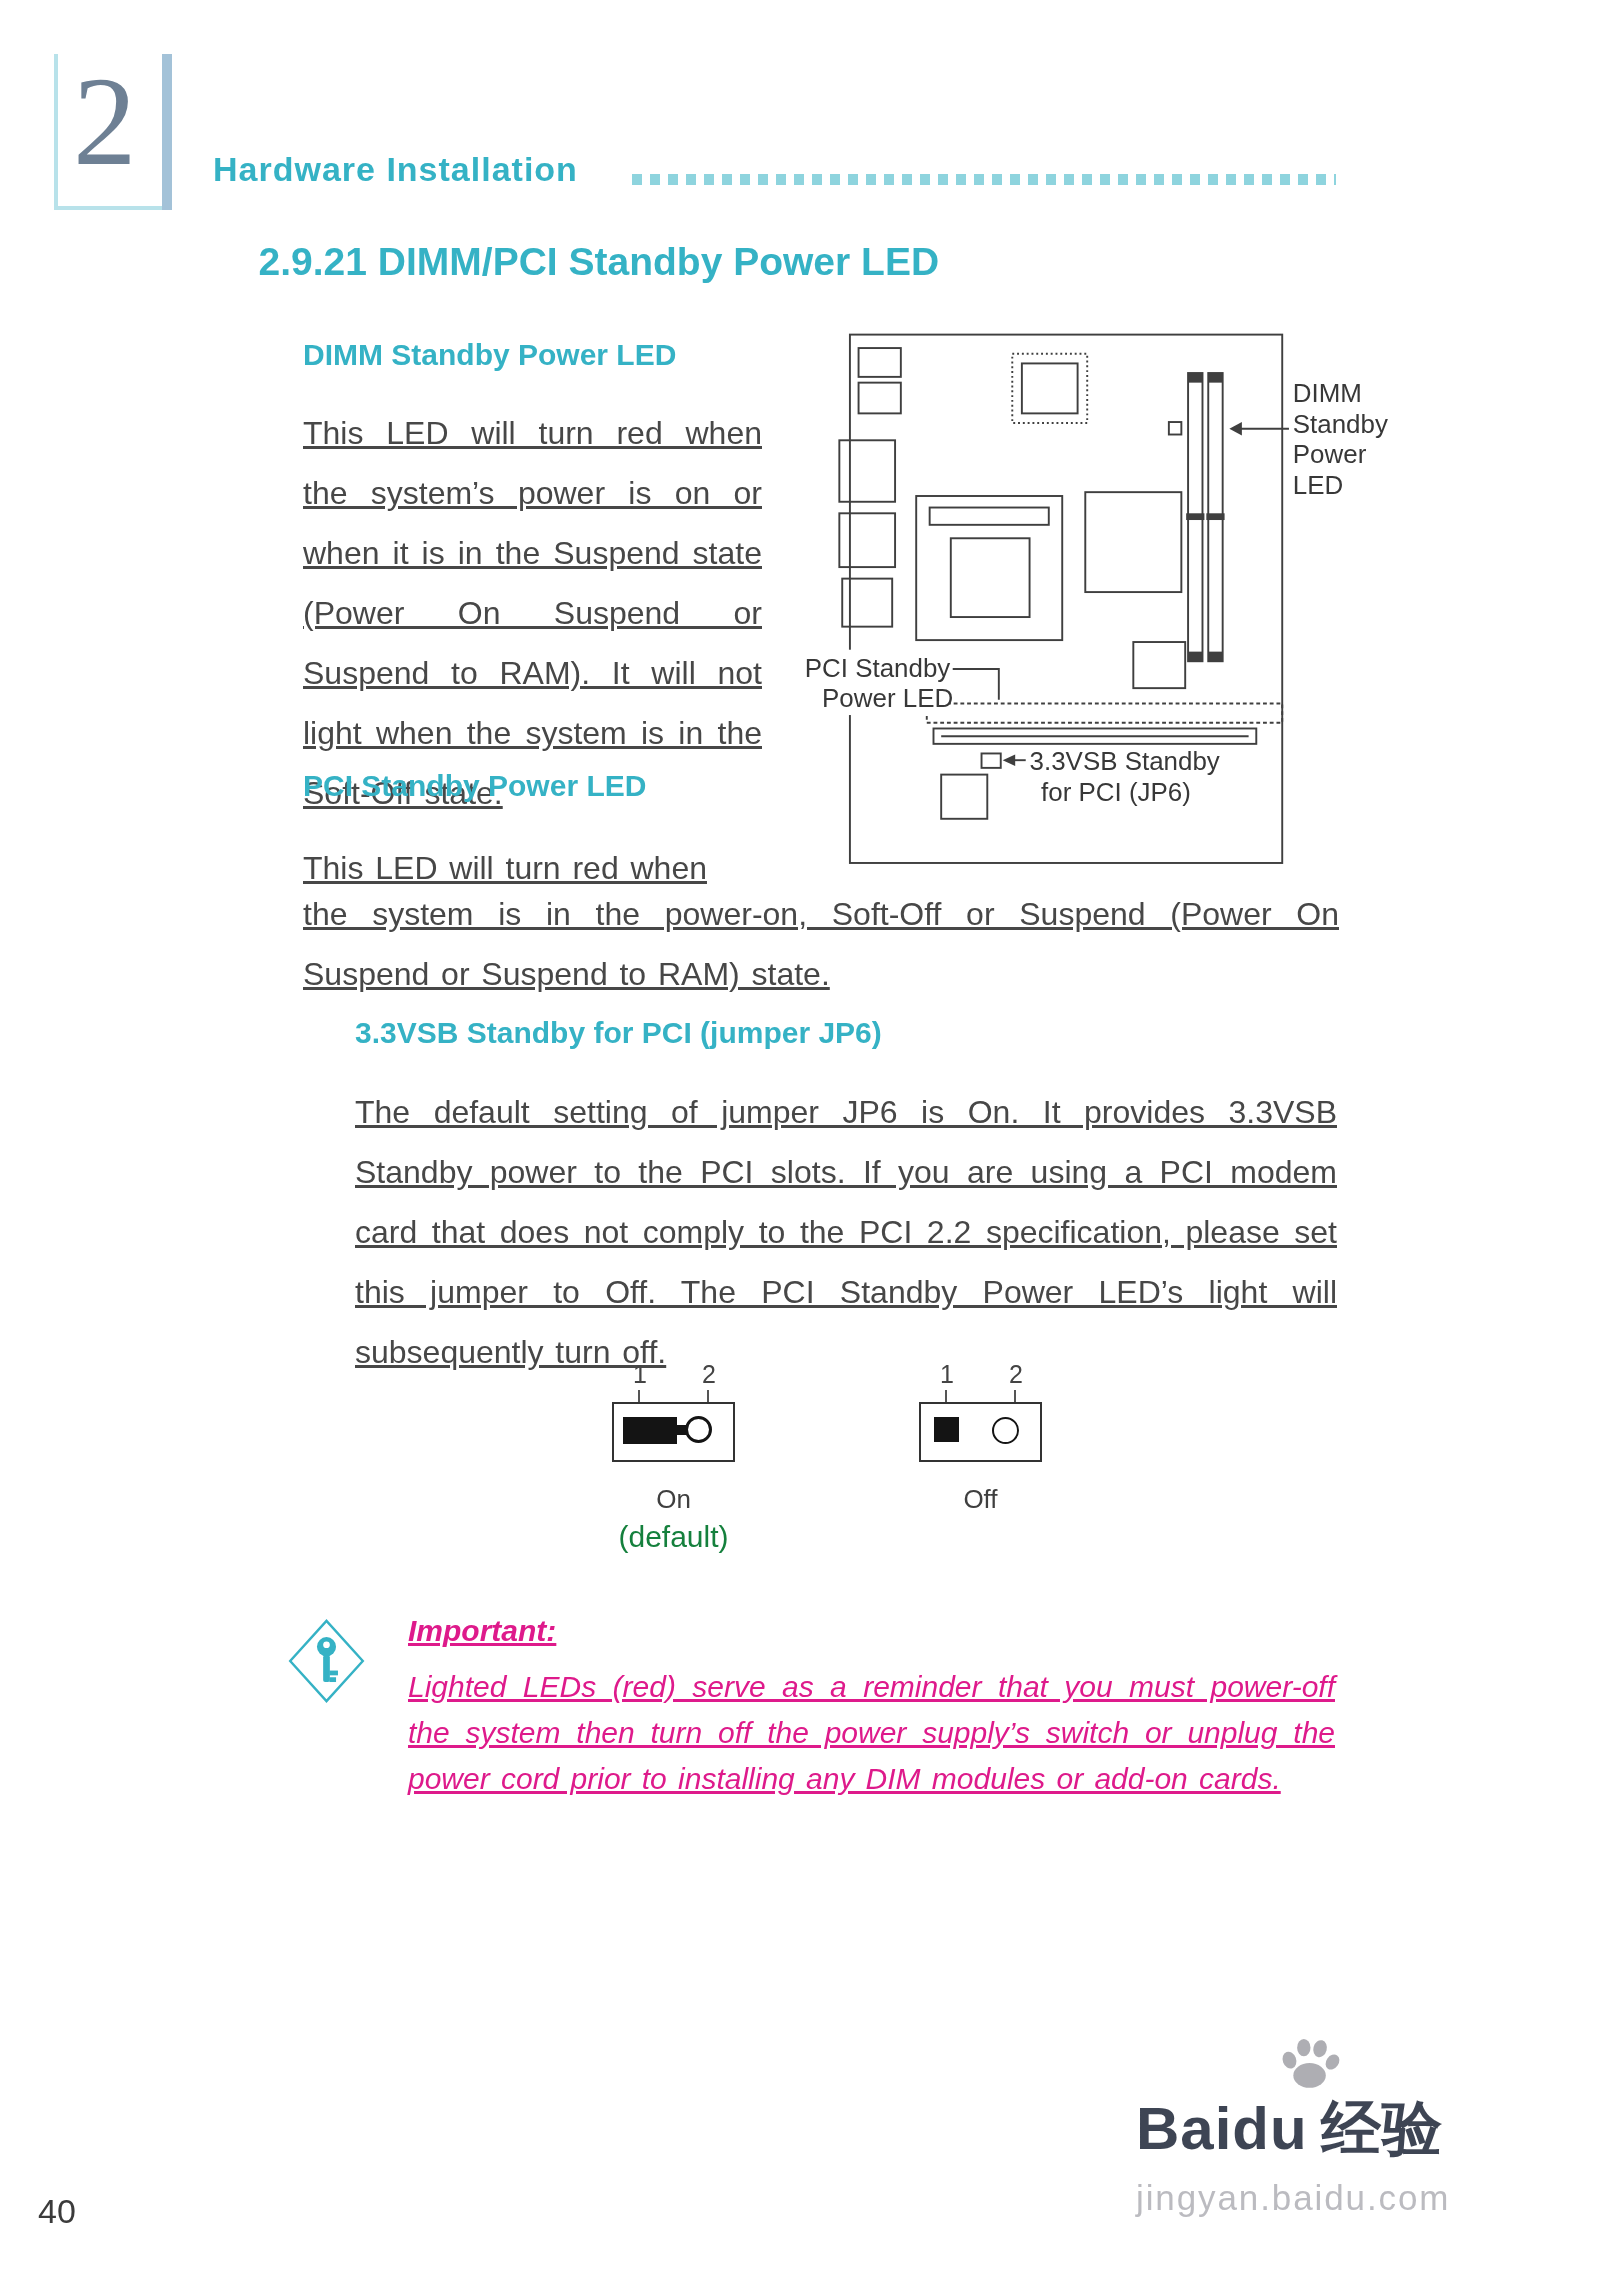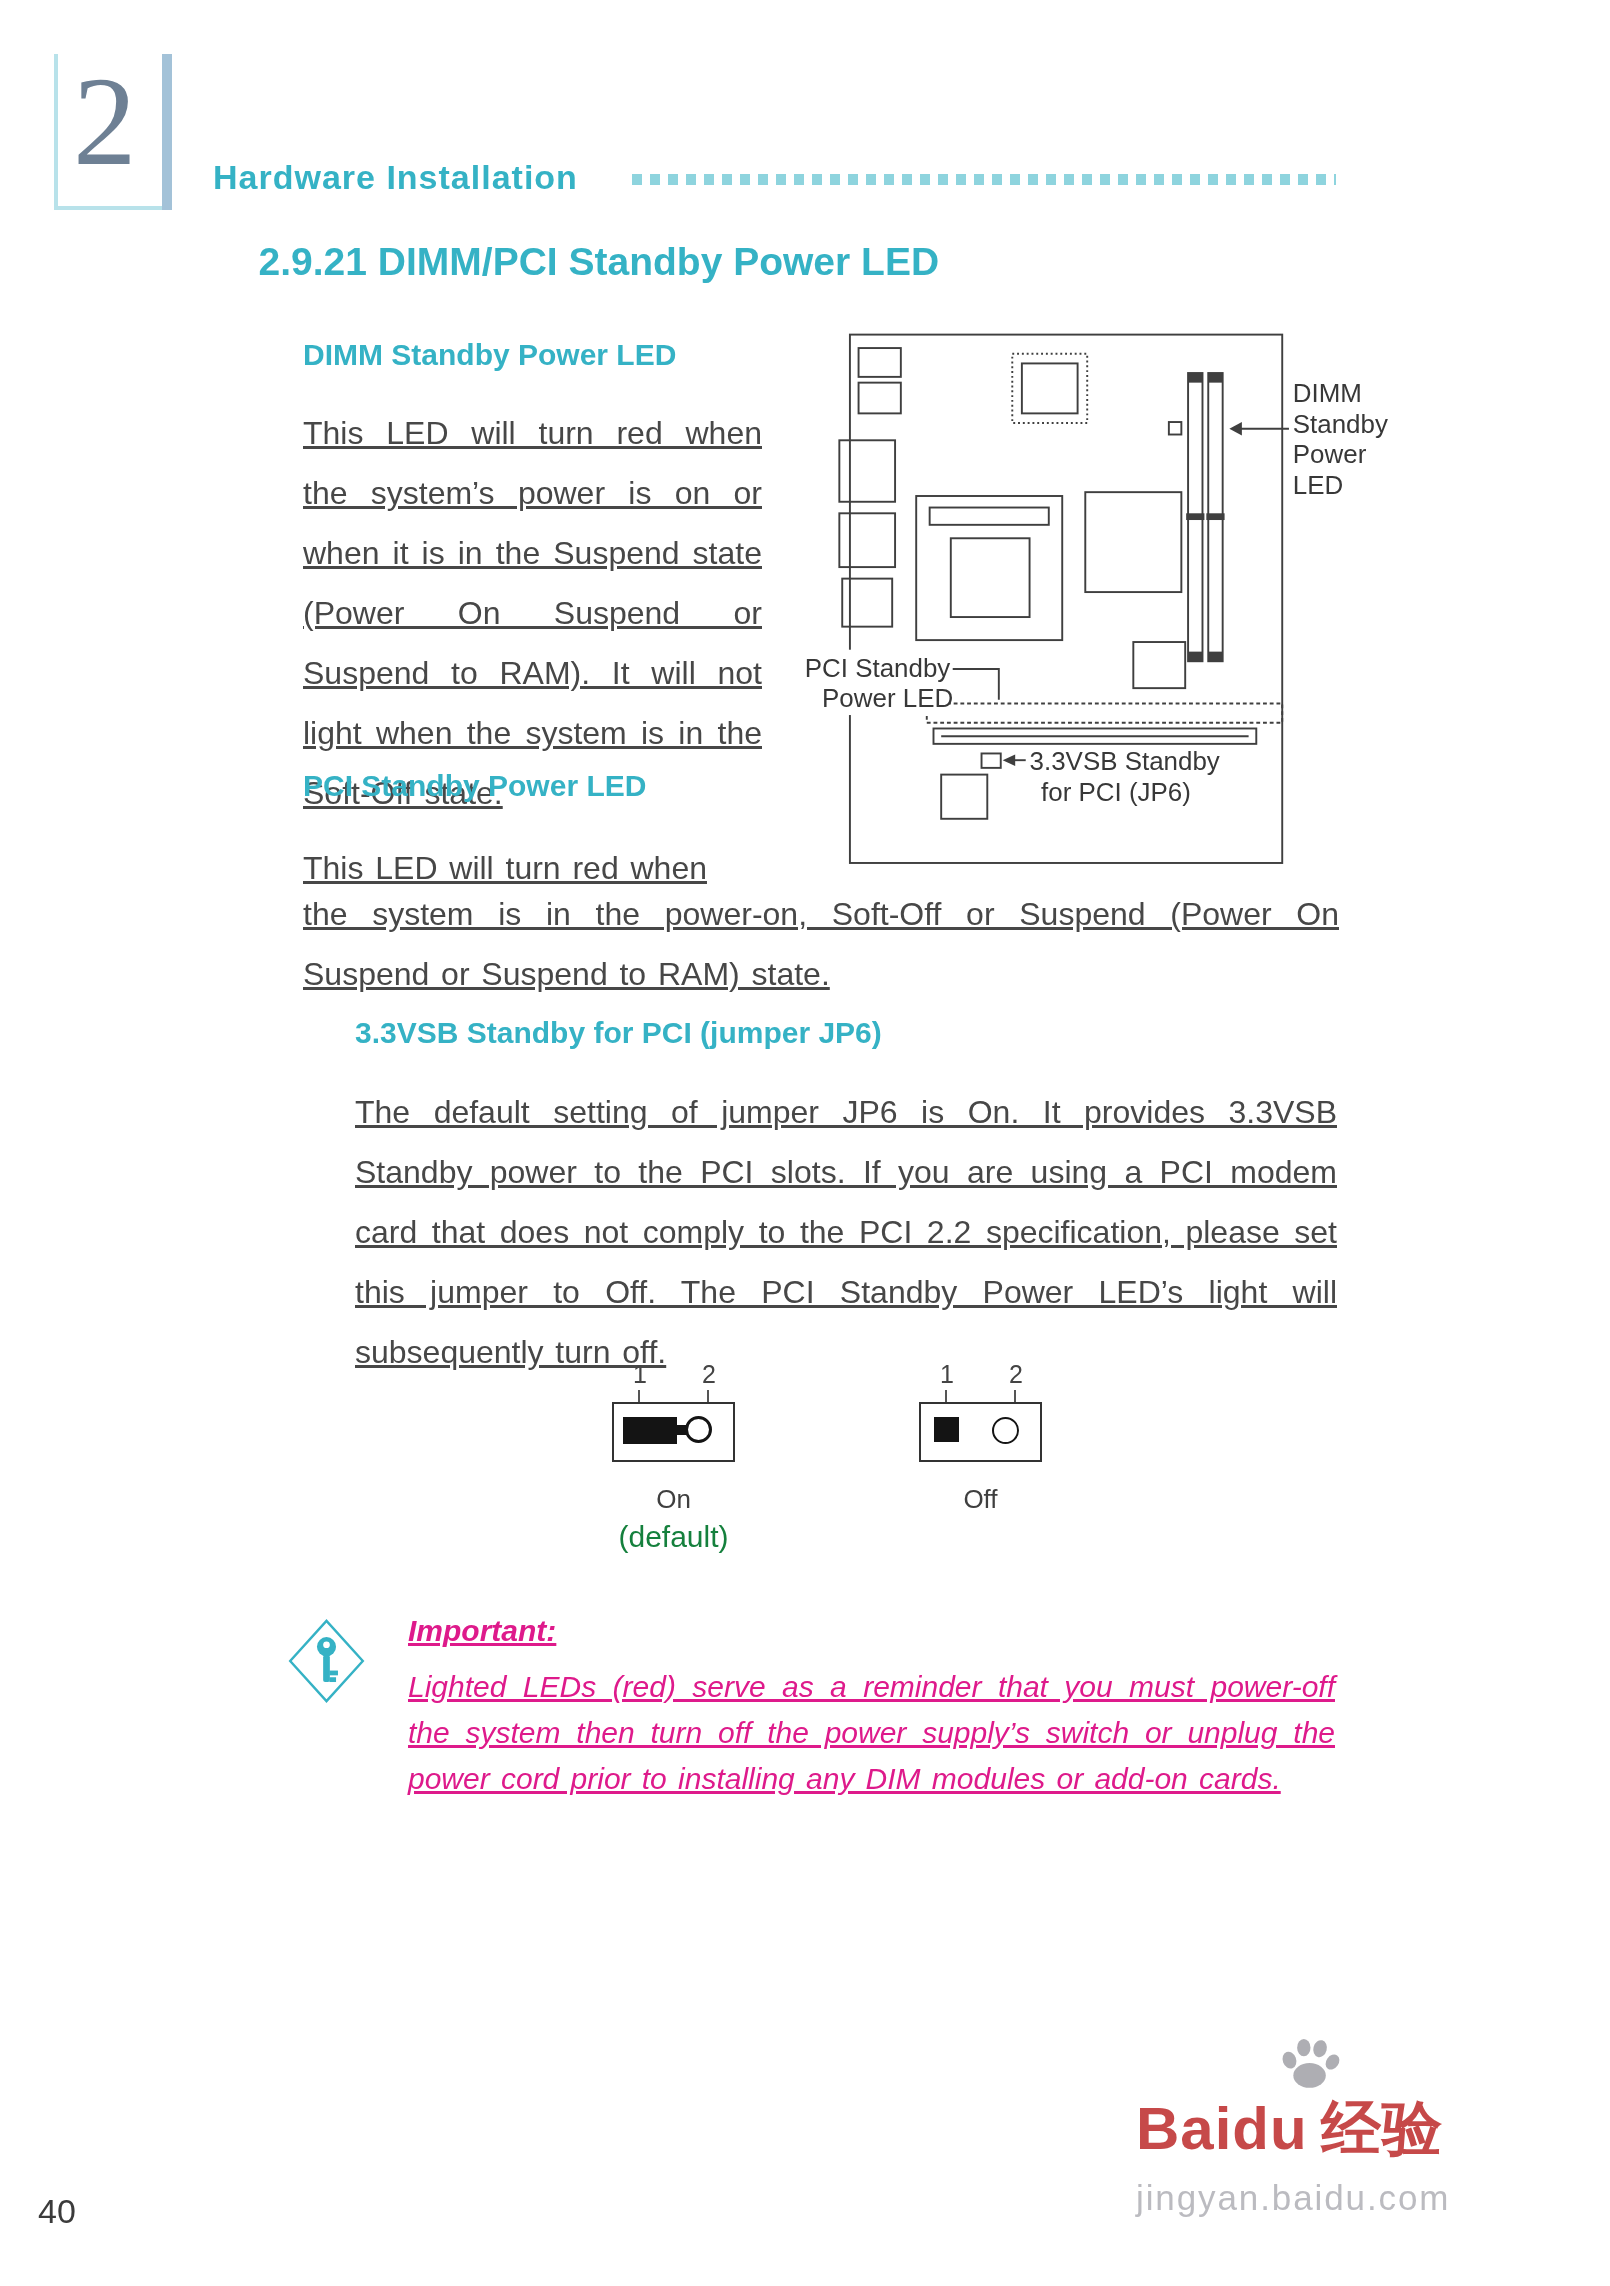--- a/index.html
+++ b/index.html
@@ -11,21 +11,21 @@
 
   
   .chapter{position:absolute;left:54px;top:48px;width:144px;height:169px;}
   .ch-frame-v{position:absolute;left:0;top:5.8px;width:3.8px;height:156px;background:#b8e2ea;}
   .ch-frame-h{position:absolute;left:0;top:158px;width:115px;height:3.8px;background:#b8e2ea;}
   .ch-num{position:absolute;left:19px;top:-13.4px;font-family:"Liberation Serif",serif;
           font-size:127px;line-height:173px;color:#6e8094;}
   .ch-bar{position:absolute;left:108px;top:5.8px;width:9.6px;height:156px;background:#a3c2d8;}
 
   
-  .hdr-title{position:absolute;left:213px;top:158px;font-size:34px;font-weight:bold;
+  .hdr-title{position:absolute;left:213px;top:150px;font-size:34px;font-weight:bold;
              color:var(--accent,#35b2c5);letter-spacing:1px;}
   .leader{position:absolute;left:632px;top:174px;width:704px;height:10.6px;
           background:repeating-linear-gradient(90deg,var(--accent-soft,#8ed4de) 0 9.6px,transparent 9.6px 18px);}
 
   .section-heading{position:absolute;left:213px;top:240px;margin:0;font-size:39px;
                    font-weight:bold;color:var(--accent,#35b2c5);}
   .sec-num{display:inline-block;min-width:154px;text-align:right;}
 
   .sub-heading{position:absolute;margin:0;font-size:30px;font-weight:bold;color:var(--accent,#35b2c5);}
 
@@ -62,21 +62,21 @@
   .imp-heading{position:absolute;left:408px;top:1614px;margin:0;font-size:30px;font-weight:bold;
                font-style:italic;text-decoration:underline;color:var(--magenta,#de1a8b);}
   .imp-body{position:absolute;left:408px;top:1664px;width:927px;font-size:30px;line-height:46px;
             font-style:italic;color:var(--magenta,#de1a8b);text-align:justify;word-spacing:2.9px;text-decoration:underline;}
 
   .page-num{position:absolute;left:38px;top:2192px;font-size:34px;color:#3b3b3b;}
 
   
   .watermark{position:absolute;left:1136px;top:2039px;opacity:.8;}
   .paw{position:absolute;left:142px;top:-3.8px;}
-  .wm-brand{margin-top:50px;font-size:60px;font-weight:bold;color:#b91c1c;letter-spacing:1px;}
+  .wm-brand{margin-top:50px;font-size:60px;font-weight:bold;color:#0f172a;letter-spacing:1px;}
   .wm-cn{margin-left:13.4px;}
   .wm-url{margin-top:7.7px;font-size:35px;color:#ababb1;letter-spacing:1.9px;}
 </style>
 </head>
 <body>
 
 <div class="page">
 
   <div class="chapter">
     <div class="ch-frame-v"></div>

